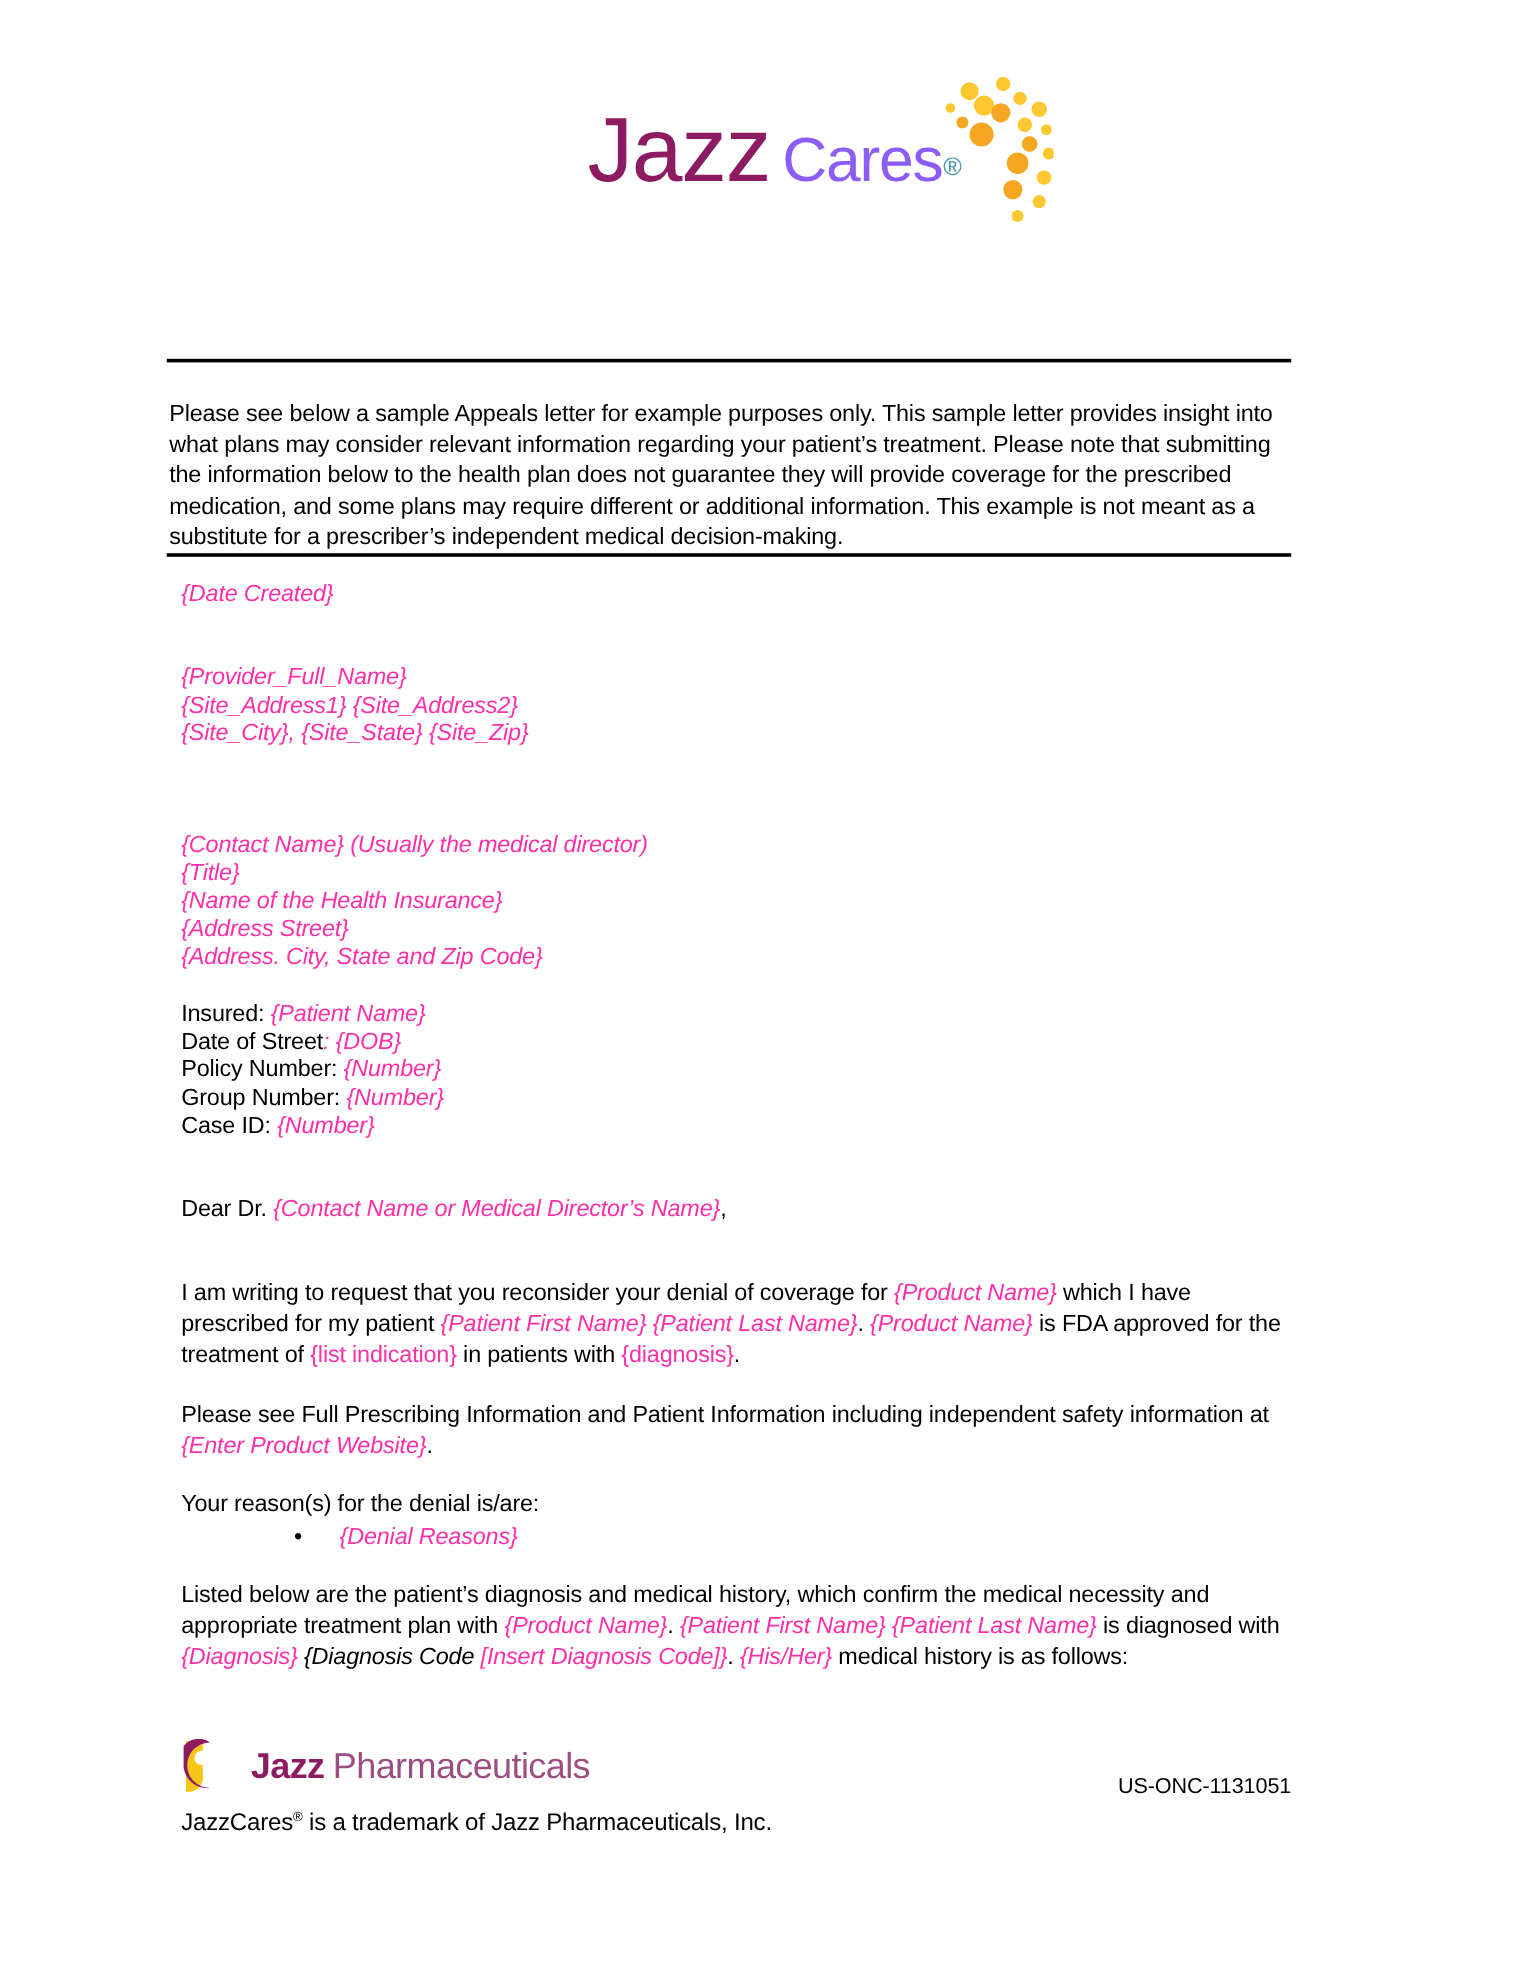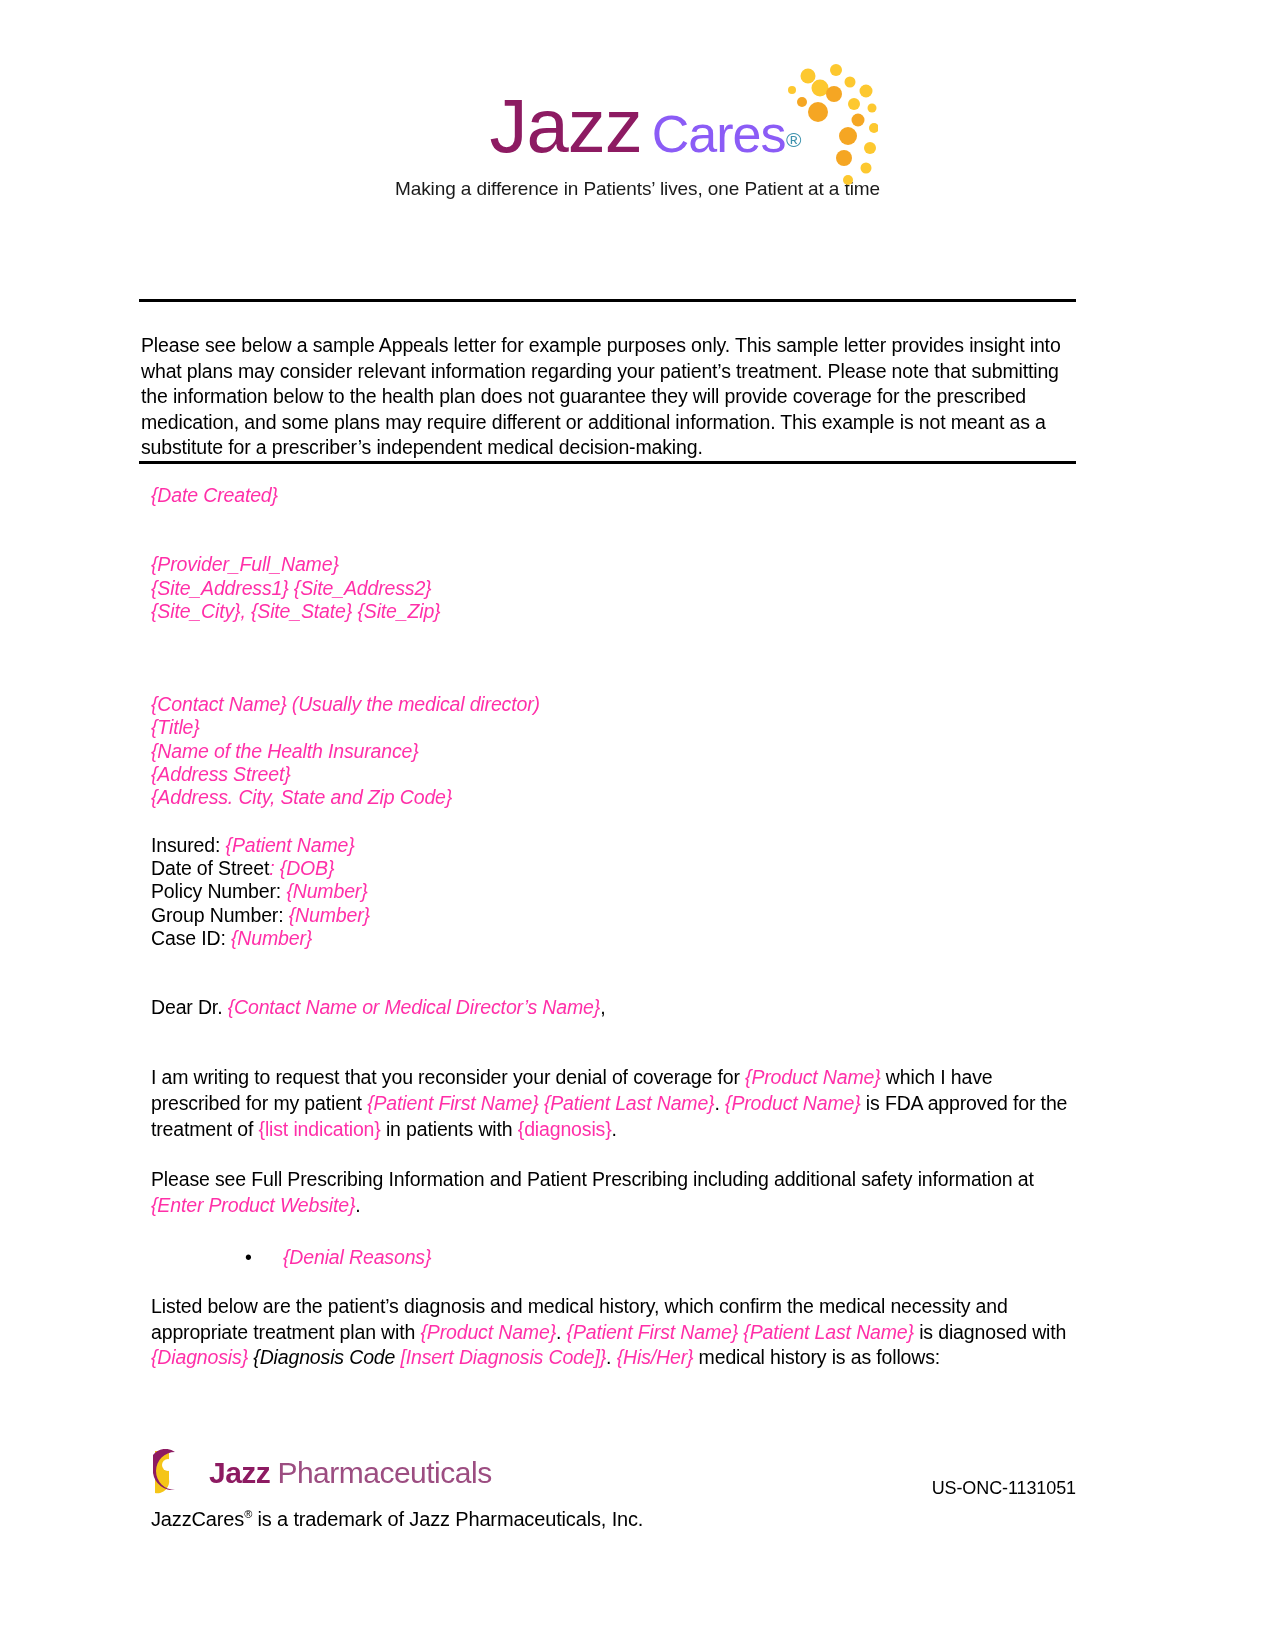--- a/index.html
+++ b/index.html
@@ -200,21 +200,20 @@
         <circle cx="40" cy="52" r="10" fill="#f5a623"></circle>
         <circle cx="80" cy="60" r="6.5" fill="#f5a623"></circle>
         <circle cx="96" cy="68" r="5" fill="#fdc82f"></circle>
         <circle cx="70" cy="76" r="9" fill="#f5a623"></circle>
         <circle cx="92" cy="88" r="6" fill="#fdc82f"></circle>
         <circle cx="66" cy="98" r="8" fill="#f5a623"></circle>
         <circle cx="88" cy="108" r="5.5" fill="#fdc82f"></circle>
         <circle cx="70" cy="120" r="5" fill="#fdc82f"></circle>
       </svg>
     </div>
-    <div class="tagline">Making a difference in Patients’ lives, one Patient at a time</div>
   </div>
 
   <div class="rule rule-top"></div>
   <div class="rule rule-bottom"></div>
 
   <div class="intro">Please see below a sample Appeals letter for example purposes only. This sample letter provides insight into what plans may consider relevant information regarding your patient’s treatment. Please note that submitting the information below to the health plan does not guarantee they will provide coverage for the prescribed medication, and some plans may require different or additional information. This example is not meant as a substitute for a prescriber’s independent medical decision-making.</div>
 
   <div class="letter">
 
     <div class="ln pink-i">{Date Created}</div>
@@ -244,24 +243,25 @@
     <div class="gap-md"></div>
 
     <div class="ln"><span>Dear Dr. </span><span class="pink-i">{Contact Name or Medical Director’s Name}</span><span>,</span></div>
 
     <div class="gap-md"></div>
 
     <div class="para"><span>I am writing to request that you reconsider your denial of coverage for </span><span class="pink-i">{Product Name}</span><span> which I have prescribed for my patient </span><span class="pink-i">{Patient First Name} {Patient Last Name}</span><span>. </span><span class="pink-i">{Product Name}</span><span> is FDA approved for the treatment of </span><span class="pink">{list indication}</span><span> in patients with </span><span class="pink">{diagnosis}</span><span>.</span></div>
 
     <div class="gap-lg"></div>
 
-    <div class="para"><span>Please see Full Prescribing Information and Patient Prescribing including additional safety information at </span><span class="pink-i">{Enter Product Website}</span><span>.</span></div>
-
-    <div class="gap-lg"></div>
-
+    <div class="para"><span>Please see Full Prescribing Information and Patient Information including independent safety information at </span><span class="pink-i">{Enter Product Website}</span><span>.</span></div>
+
+    <div class="gap-lg"></div>
+
+    <div class="ln">Your reason(s) for the denial is/are:</div>
     <div class="bullet-row">
       <span class="bullet-dot">•</span>
       <span class="pink-i">{Denial Reasons}</span>
     </div>
 
     <div class="gap-lg"></div>
 
     <div class="para"><span>Listed below are the patient’s diagnosis and medical history, which confirm the medical necessity and appropriate treatment plan with </span><span class="pink-i">{Product Name}</span><span>. </span><span class="pink-i">{Patient First Name} {Patient Last Name}</span><span> is diagnosed with </span><span class="pink-i">{Diagnosis}</span><span> </span><span class="blk-i">{Diagnosis Code </span><span class="pink-i">[Insert Diagnosis Code]}</span><span>. </span><span class="pink-i">{His/Her}</span><span> medical history is as follows:</span></div>
 
   </div>

